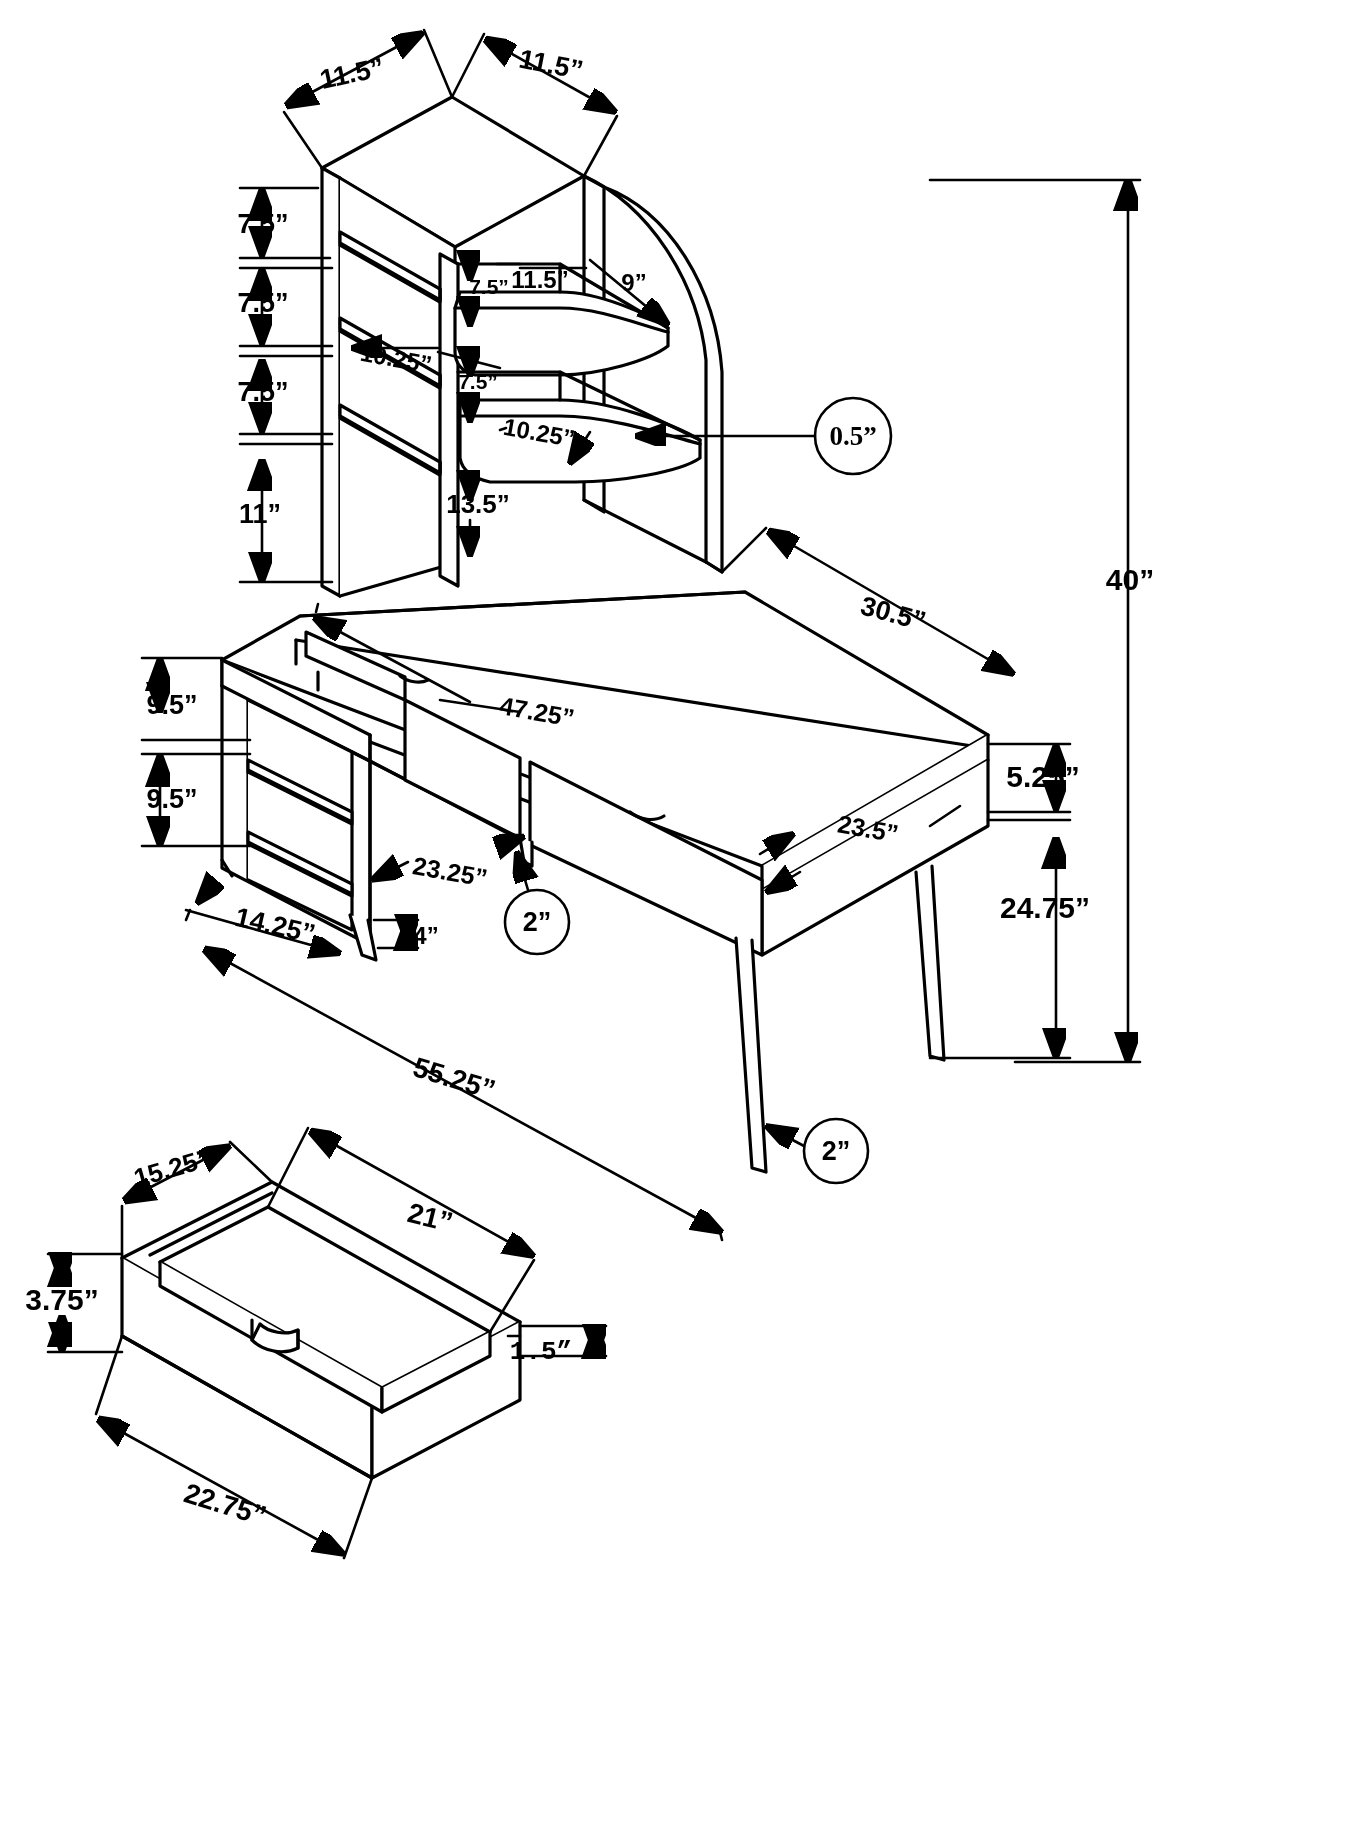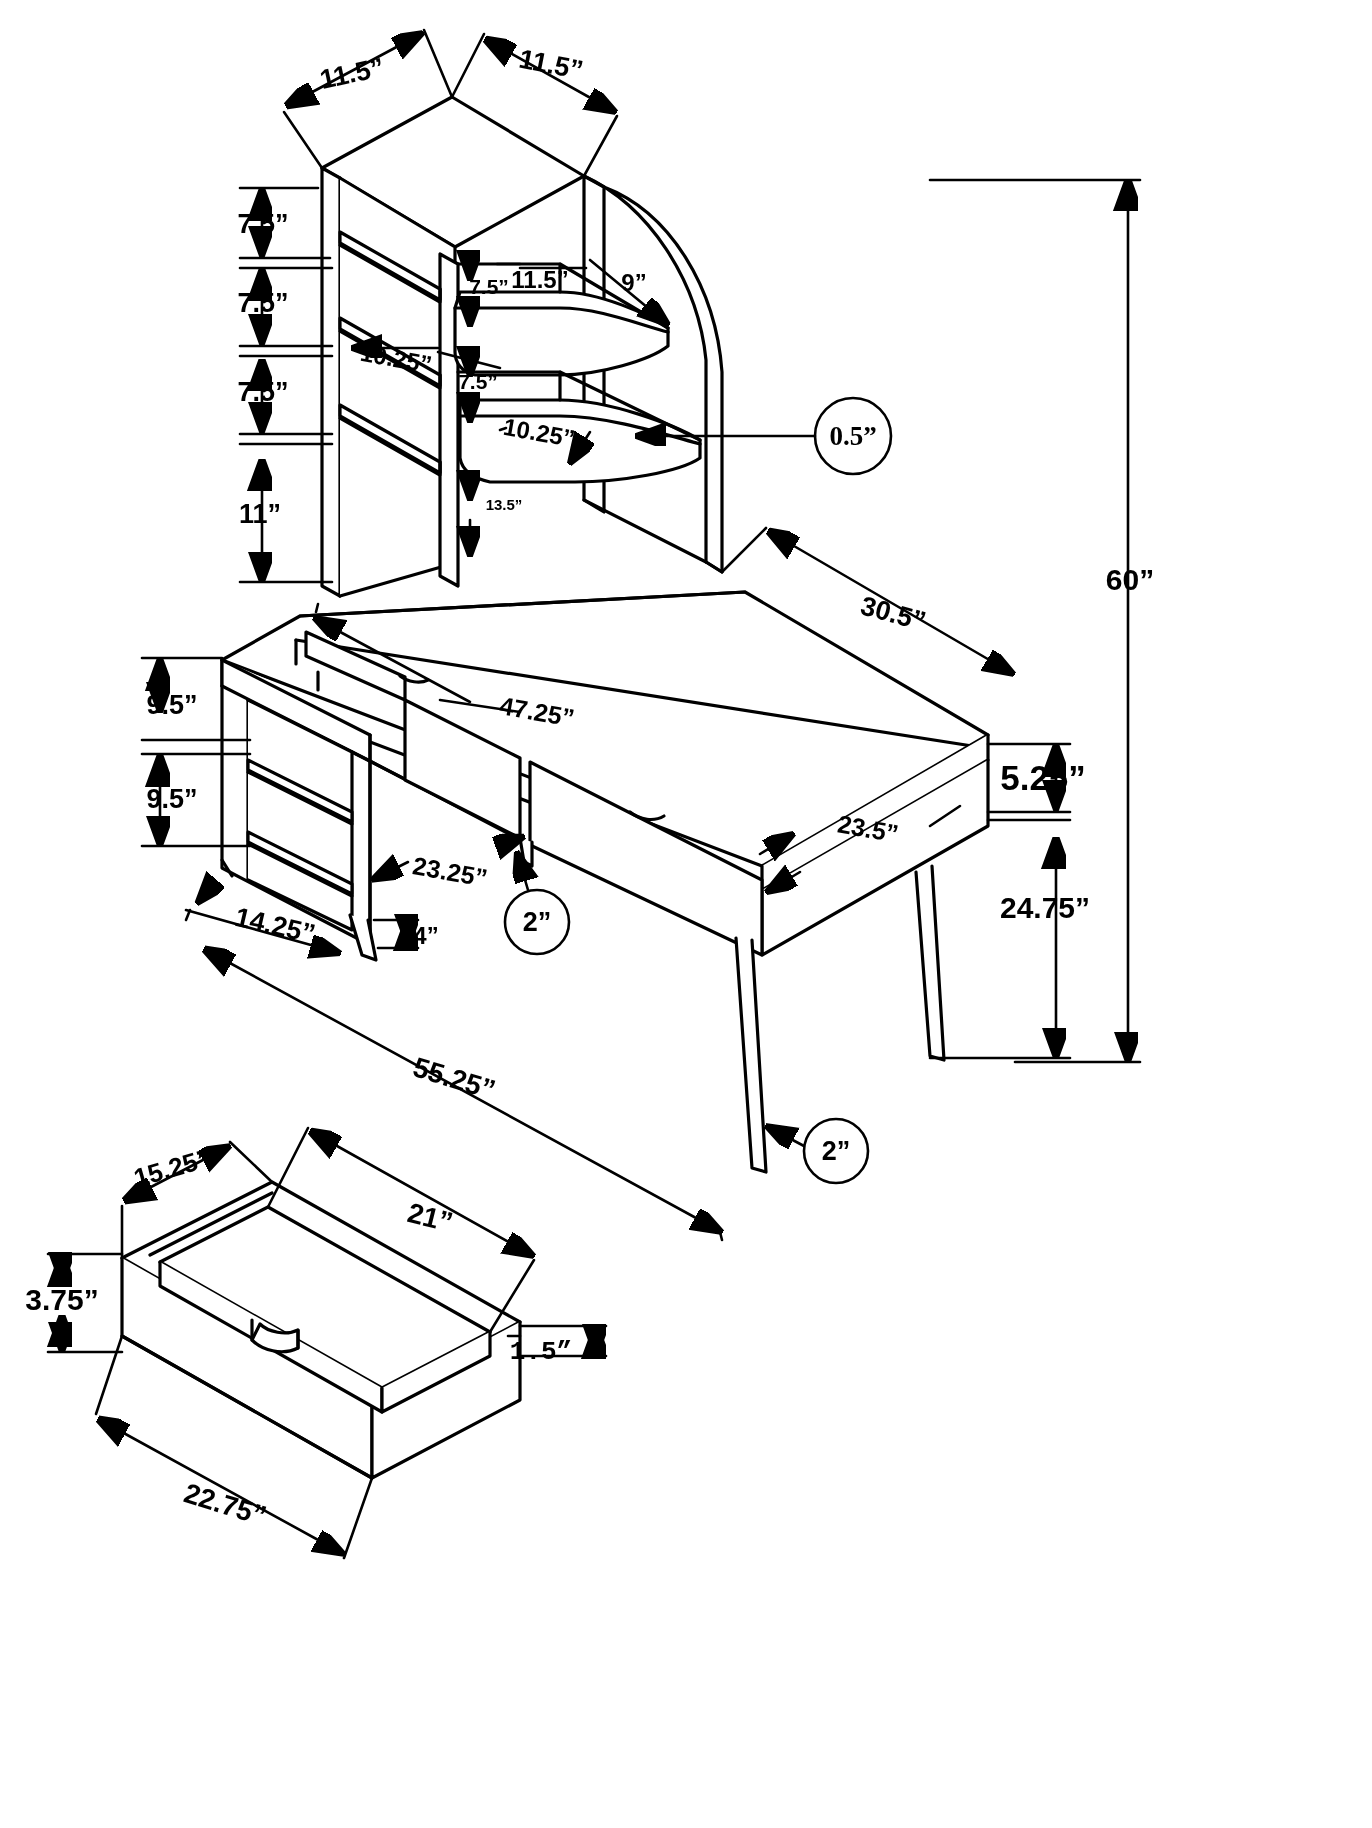--- a/index.html
+++ b/index.html
@@ -267,29 +267,29 @@
       <div class="dim" style="left: 263px; top: 224px; font-size: 27px; transform: translate(-50%, -50%) rotate(0deg);">7.5”</div>
       <div class="dim" style="left: 263px; top: 303px; font-size: 27px; transform: translate(-50%, -50%) rotate(0deg);">7.5”</div>
       <div class="dim" style="left: 263px; top: 392px; font-size: 27px; transform: translate(-50%, -50%) rotate(0deg);">7.5”</div>
       <div class="dim" style="left: 260px; top: 514px; font-size: 27px; transform: translate(-50%, -50%) rotate(0deg);">11”</div>
       <div class="dim" style="left: 489px; top: 286px; font-size: 21px; transform: translate(-50%, -50%) rotate(0deg);">7.5”</div>
       <div class="dim" style="left: 540px; top: 280px; font-size: 24px; transform: translate(-50%, -50%) rotate(0deg);">11.5”</div>
       <div class="dim" style="left: 634px; top: 283px; font-size: 24px; transform: translate(-50%, -50%) rotate(0deg);">9”</div>
       <div class="dim" style="left: 396px; top: 359px; font-size: 24px; transform: translate(-50%, -50%) rotate(10deg);">10.25”</div>
       <div class="dim" style="left: 478px; top: 381px; font-size: 21px; transform: translate(-50%, -50%) rotate(0deg);">7.5”</div>
       <div class="dim" style="left: 539px; top: 433px; font-size: 24px; transform: translate(-50%, -50%) rotate(10deg);">10.25”</div>
-      <div class="dim" style="left: 504px; top: 504px; font-size: 15px; transform: translate(-50%, -50%) rotate(0deg); text-align: right;">13.5”</div>
+      <div class="dim" style="left: 478px; top: 504px; font-size: 26px; transform: translate(-50%, -50%) rotate(0deg); text-align: right;">13.5”</div>
       <div class="dim" style="left: 853px; top: 436px; font-size: 27px; transform: translate(-50%, -50%) rotate(0deg); font-family: Liberation Serif, serif;">0.5”</div>
-      <div class="dim" style="left: 1130px; top: 580px; font-size: 30px; transform: translate(-50%, -50%) rotate(0deg);">60”</div>
+      <div class="dim" style="left: 1130px; top: 580px; font-size: 30px; transform: translate(-50%, -50%) rotate(0deg);">40”</div>
       <div class="dim" style="left: 893px; top: 614px; font-size: 27px; transform: translate(-50%, -50%) rotate(15deg);">30.5”</div>
       <div class="dim" style="left: 172px; top: 705px; font-size: 27px; transform: translate(-50%, -50%) rotate(0deg);">9.5”</div>
       <div class="dim" style="left: 172px; top: 799px; font-size: 27px; transform: translate(-50%, -50%) rotate(0deg);">9.5”</div>
       <div class="dim" style="left: 537px; top: 712px; font-size: 25px; transform: translate(-50%, -50%) rotate(10deg);">47.25”</div>
       <div class="dim" style="left: 868px; top: 829px; font-size: 25px; transform: translate(-50%, -50%) rotate(10deg);">23.5”</div>
-      <div class="dim" style="left: 1043px; top: 777px; font-size: 35px; transform: translate(-50%, -50%) rotate(0deg);">5.25”</div>
+      <div class="dim" style="left: 1043px; top: 777px; font-size: 30px; transform: translate(-50%, -50%) rotate(0deg);">5.25”</div>
       <div class="dim" style="left: 1045px; top: 908px; font-size: 30px; transform: translate(-50%, -50%) rotate(0deg);">24.75”</div>
       <div class="dim" style="left: 450px; top: 872px; font-size: 25px; transform: translate(-50%, -50%) rotate(10deg);">23.25”</div>
       <div class="dim" style="left: 275px; top: 926px; font-size: 27px; transform: translate(-50%, -50%) rotate(13deg);">14.25”</div>
       <div class="dim" style="left: 426px; top: 936px; font-size: 24px; transform: translate(-50%, -50%) rotate(0deg);">4”</div>
       <div class="dim" style="left: 537px; top: 922px; font-size: 27px; transform: translate(-50%, -50%) rotate(0deg);">2”</div>
       <div class="dim" style="left: 836px; top: 1151px; font-size: 27px; transform: translate(-50%, -50%) rotate(0deg);">2”</div>
       <div class="dim" style="left: 454px; top: 1079px; font-size: 28px; transform: translate(-50%, -50%) rotate(17deg);">55.25”</div>
       <div class="dim" style="left: 172px; top: 1168px; font-size: 26px; transform: translate(-50%, -50%) rotate(-16deg);">15.25”</div>
       <div class="dim" style="left: 430px; top: 1218px; font-size: 28px; transform: translate(-50%, -50%) rotate(14deg);">21”</div>
       <div class="dim" style="left: 62px; top: 1300px; font-size: 30px; transform: translate(-50%, -50%) rotate(0deg);">3.75”</div>

